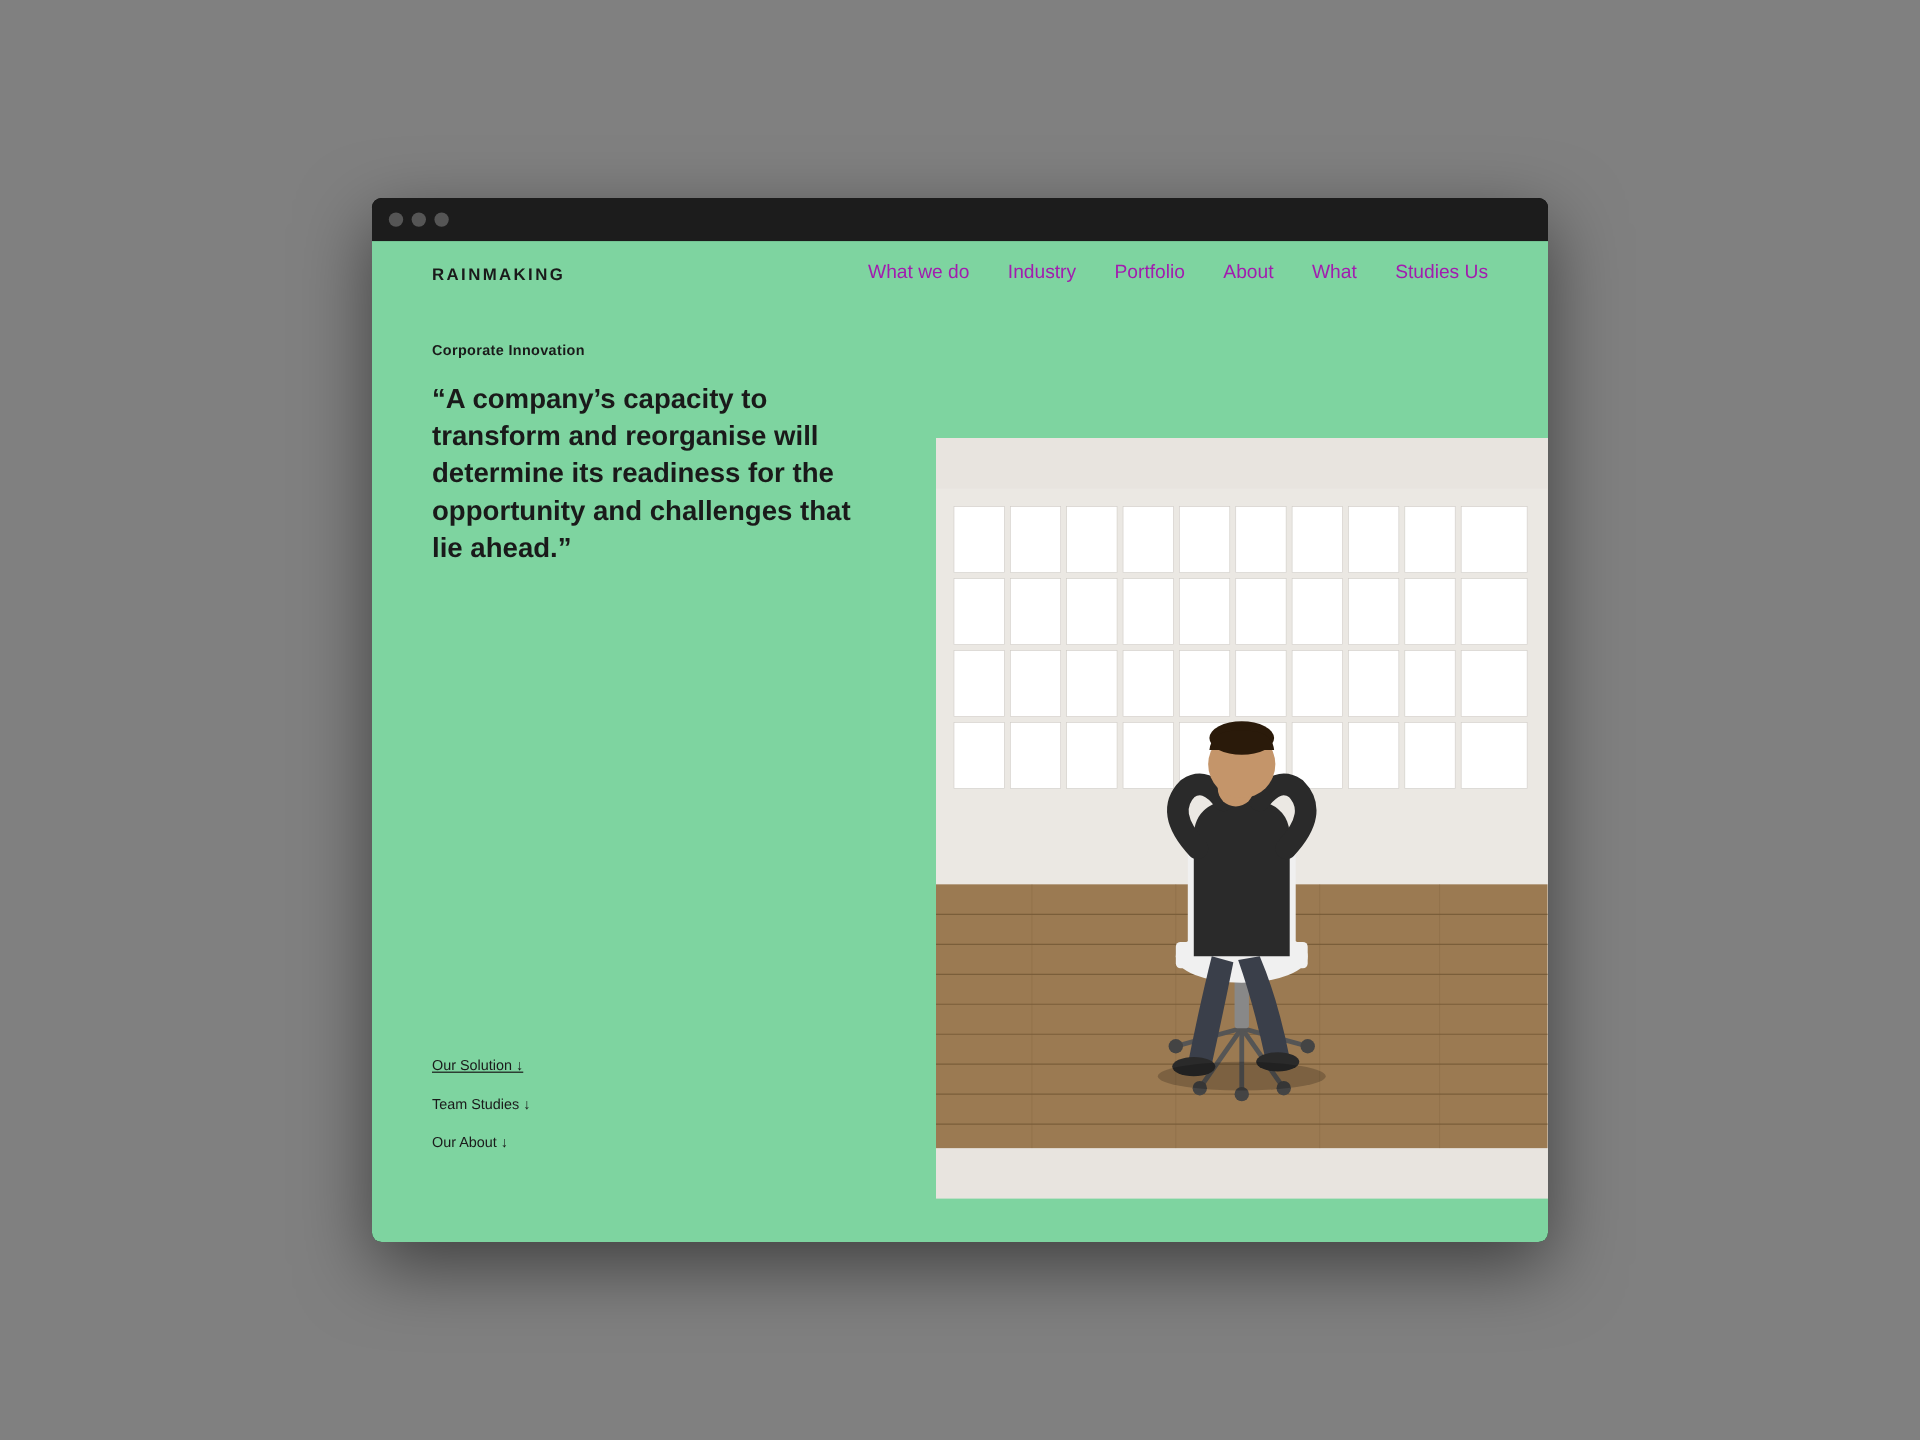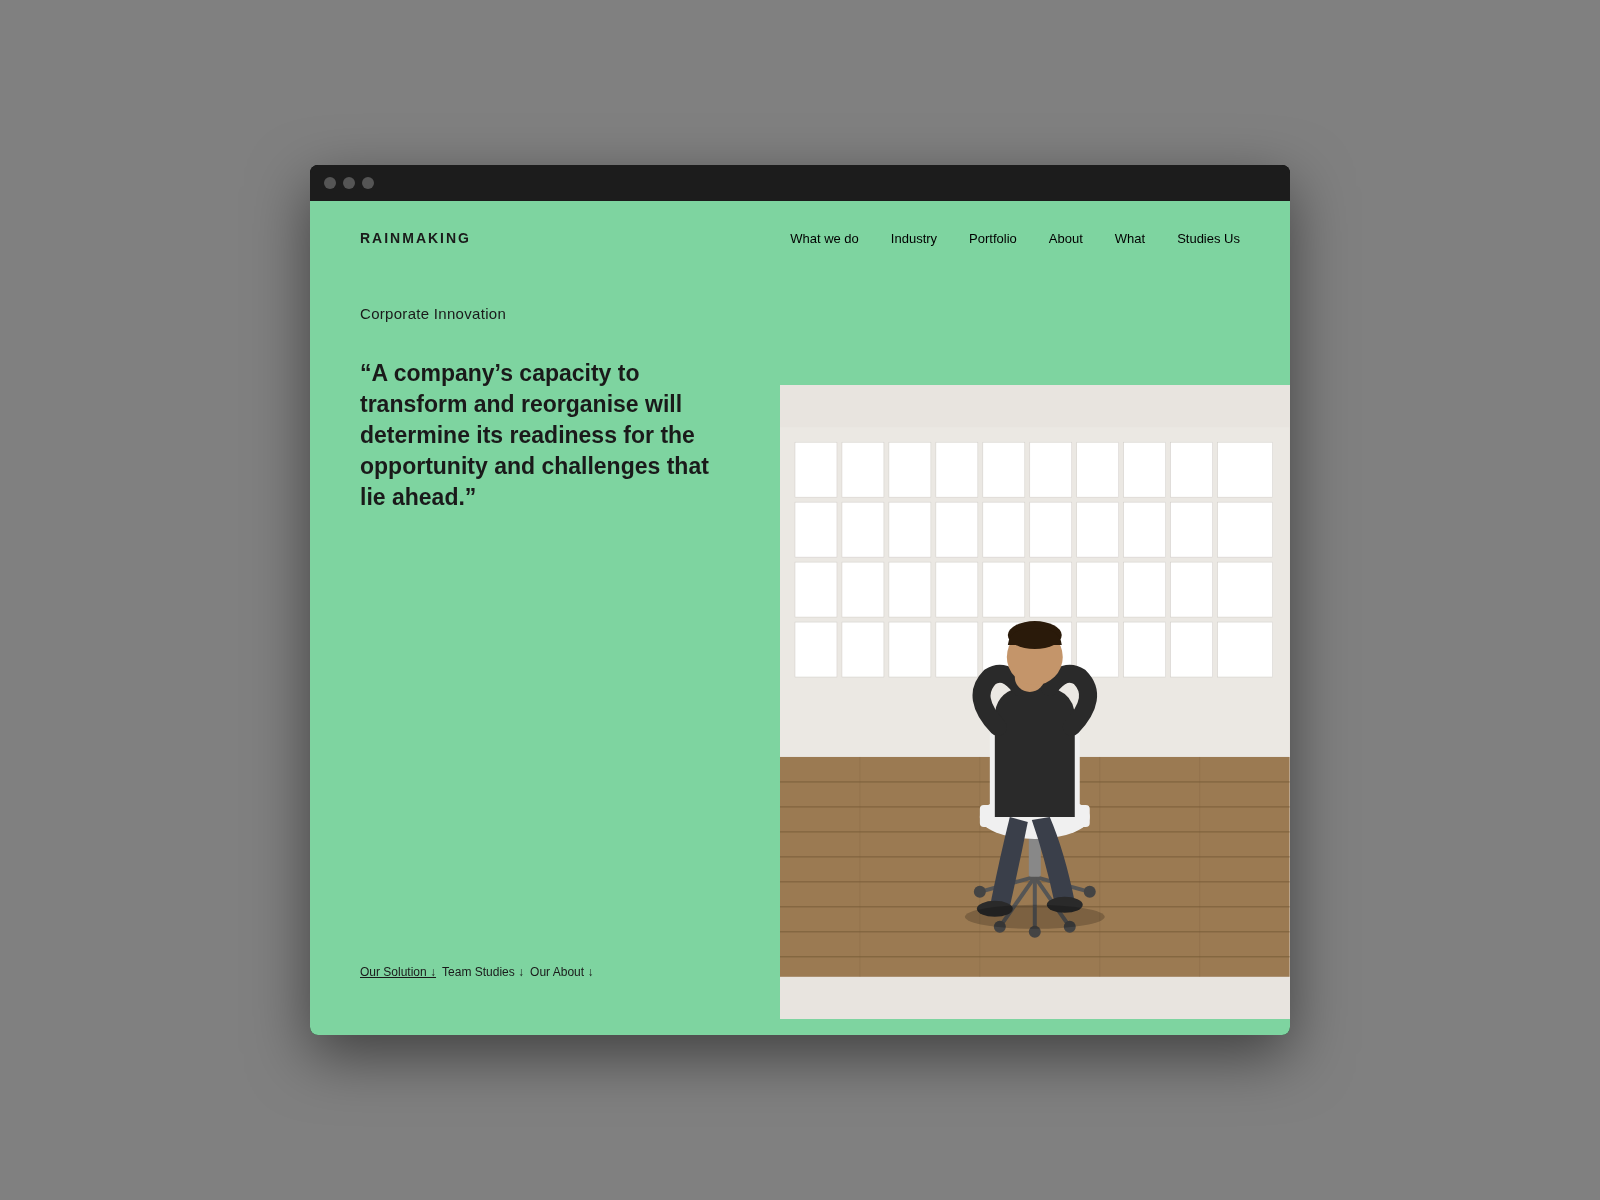--- a/index.html
+++ b/index.html
@@ -50,41 +50,41 @@
       background: #7ed4a0;
       overflow: hidden;
       position: relative;
     }
 
     
     .navbar {
       display: flex;
       align-items: center;
       justify-content: space-between;
-      padding: 28px 50px;
+      padding: 18px 50px;
       background: #7ed4a0;
     }
 
     .logo {
       font-size: 14px;
       font-weight: 600;
       letter-spacing: 2px;
       color: #1a1a1a;
       text-transform: uppercase;
     }
 
     .nav-links {
       display: flex;
       gap: 32px;
       list-style: none;
     }
 
     .nav-links li a {
-      font-size: 13px;
-      color: #000000;
+      font-size: 16px;
+      color: #a21caf;
       text-decoration: none;
       font-weight: 400;
     }
 
     
     .main-content {
       display: flex;
       height: calc(100% - 90px);
       position: relative;
     }
@@ -92,44 +92,44 @@
     .left-panel {
       width: 48%;
       padding: 30px 50px 40px 50px;
       display: flex;
       flex-direction: column;
       position: relative;
       z-index: 1;
     }
 
     .category-label {
-      font-size: 15px;
+      font-size: 12px;
       color: #1a1a1a;
-      margin-bottom: 36px;
-      font-weight: 400;
+      margin-bottom: 18px;
+      font-weight: 700;
       letter-spacing: 0.3px;
     }
 
     .main-quote {
       font-size: 23px;
       font-weight: 700;
       color: #1a1a1a;
       line-height: 1.35;
       margin-bottom: auto;
     }
 
     .nav-section {
       margin-top: 20px;
       padding-top: 10px;
     }
 
     .nav-section-links {
       display: flex;
-      flex-direction: row;
-      gap: 6px;
+      flex-direction: column;
+      gap: 18px;
     }
 
     .nav-section-links a {
       font-size: 12px;
       color: #1a1a1a;
       text-decoration: none;
       font-weight: 400;
     }
 
     .nav-section-links a:first-child {

